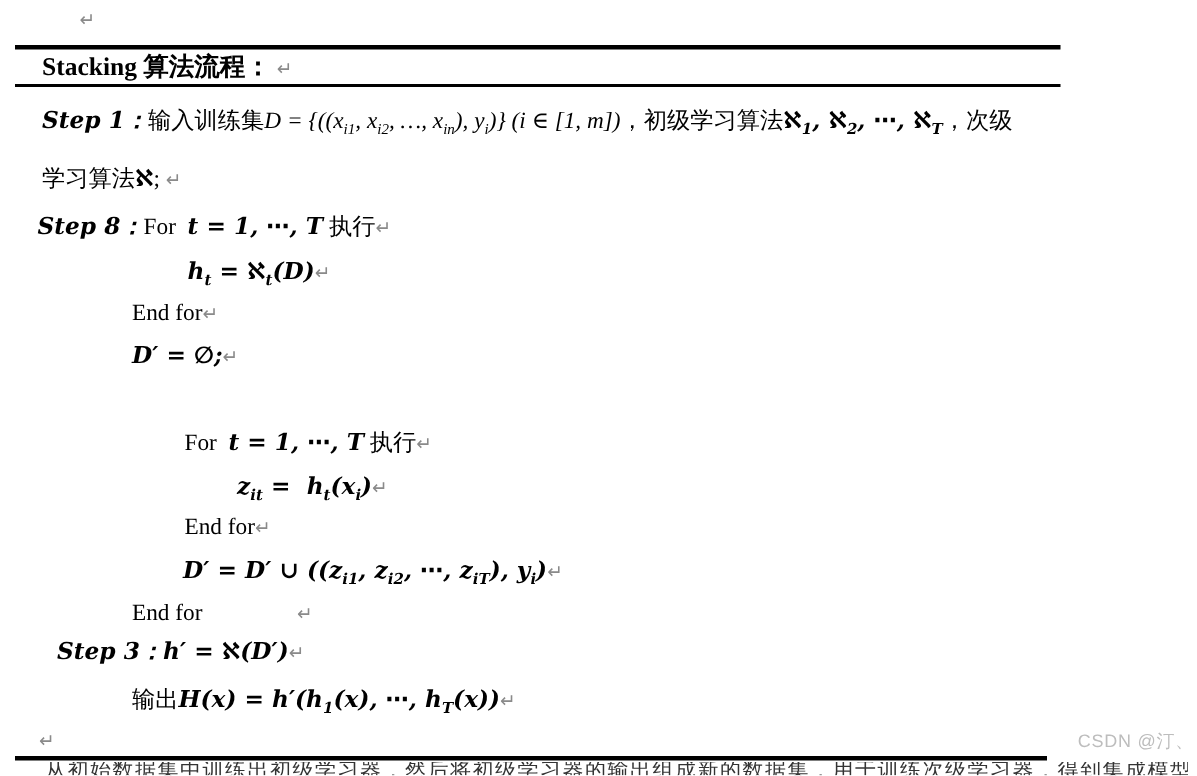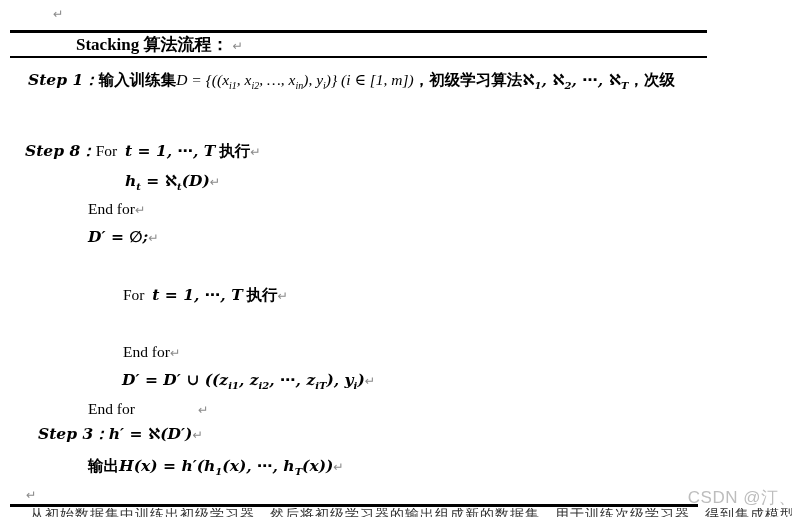--- a/index.html
+++ b/index.html
@@ -13,38 +13,38 @@
   }
   .rule{position:absolute;left:10px;width:697px;background:#000;}
   .rule-thick{height:3px;}
   .rule-thin{height:2px;}
   .line{
     position:absolute;
     white-space:pre;
     font-size:15.5px;
     line-height:20px;
   }
-  .title-line{font-size:17px;margin-left:48px;}
+  .title-line{font-size:17px;}
   
   .b{font-weight:bold;}
   .i{font-style:italic;font-family:"Liberation Serif","DejaVu Serif","DejaVu Sans",serif;}
   .bi{font-weight:bold;font-style:italic;font-family:"DejaVu Serif","Liberation Serif","DejaVu Sans",serif;}
   .rm{font-style:normal;font-weight:normal;}
-  .cn{font-style:normal;font-weight:bold;}
+  .cn{font-style:normal;font-weight:normal;}
   .title-line .b{font-weight:bold;}
   .mk{
     color:#8a8a8a;font-style:normal;font-weight:normal;
     font-family:"DejaVu Sans","Liberation Sans",sans-serif;
     font-size:12.5px;
   }
   sub{font-size:10px;line-height:0;}
   .watermark{
     position:absolute;top:486px;right:2px;
     font-family:"Liberation Sans","DejaVu Sans",sans-serif;
-    font-size:17px;color:#bdbdbd;letter-spacing:.5px;
+    font-size:12px;color:#bdbdbd;letter-spacing:.5px;
   }
   .caption-clip{
     position:absolute;top:508px;left:30px;width:762px;height:9px;
     overflow:hidden;
   }
   .caption-clip span{
     display:block;position:relative;top:-1px;
     font-size:14px;line-height:15px;color:#333;
     white-space:nowrap;letter-spacing:1px;
   }
@@ -56,26 +56,28 @@
 
   <div class="line" style="left:53px;top:3px;"><span class="mk">↵</span></div>
 
   <div class="rule rule-thick" style="top:30px;"></div>
 
   <div class="line title-line" style="left:28px;top:35px;"><span class="b">Stacking 算法流程：</span><span class="mk"> ↵</span></div>
 
   <div class="rule rule-thin" style="top:56px;"></div>
 
   <div class="line" style="left:28px;top:70px;"><span class="bi">Step 1：</span><span class="cn">输入训练集</span><span class="i">D</span><span class="i"> = {((</span><span class="i">x</span><sub class="i">i1</sub><span class="i">, </span><span class="i">x</span><sub class="i">i2</sub><span class="i">, …, </span><span class="i">x</span><sub class="i">in</sub><span class="i">), </span><span class="i">y</span><sub class="i">i</sub><span class="i">)} (</span><span class="i">i</span><span class="i"> ∈ [1, </span><span class="i">m</span><span class="i">])</span><span class="cn">，</span><span class="cn">初级学习算法</span><span class="bi">ℵ</span><sub class="bi">1</sub><span class="bi">, </span><span class="bi">ℵ</span><sub class="bi">2</sub><span class="bi">, ⋯, </span><span class="bi">ℵ</span><sub class="bi">T</sub><span class="cn">，</span><span class="cn">次级</span></div>
+  <div class="line" style="left:28px;top:109px;"><span class="cn">学习算法</span><span class="bi">ℵ</span><span class="rm">; </span><span class="mk">↵</span></div>
 
   <div class="line" style="left:25px;top:141px;"><span class="bi">Step 8：</span><span class="rm">For  </span><span class="bi">t</span><span class="bi"> = 1, ⋯, </span><span class="bi">T</span><span class="rm"> </span><span class="cn">执行</span><span class="mk">↵</span></div>
   <div class="line" style="left:125px;top:171px;"><span class="bi">h</span><sub class="bi">t</sub><span class="bi"> = </span><span class="bi">ℵ</span><sub class="bi">t</sub><span class="bi">(</span><span class="bi">D</span><span class="bi">)</span><span class="mk">↵</span></div>
   <div class="line" style="left:88px;top:199px;"><span class="rm">End for</span><span class="mk">↵</span></div>
   <div class="line" style="left:88px;top:227px;"><span class="bi">D</span><span class="bi">′</span><span class="bi"> = ∅;</span><span class="mk">↵</span></div>
   <div class="line" style="left:123px;top:285px;text-align:center;"><span class="rm">For  </span><span class="bi">t</span><span class="bi"> = 1, ⋯, </span><span class="bi">T</span><span class="rm"> </span><span class="cn">执行</span><span class="mk">↵</span></div>
+  <div class="line" style="left:158px;top:314px;"><span class="bi">z</span><sub class="bi">it</sub><span class="bi"> =  </span><span class="bi">h</span><sub class="bi">t</sub><span class="bi">(</span><span class="bi">x</span><sub class="bi">i</sub><span class="bi">)</span><span class="mk">↵</span></div>
   <div class="line" style="left:123px;top:342px;"><span class="rm">End for</span><span class="mk">↵</span></div>
   <div class="line" style="left:122px;top:370px;"><span class="bi">D</span><span class="bi">′</span><span class="bi"> = </span><span class="bi">D</span><span class="bi">′</span><span class="bi"> ∪ ((</span><span class="bi">z</span><sub class="bi">i1</sub><span class="bi">, </span><span class="bi">z</span><sub class="bi">i2</sub><span class="bi">, ⋯, </span><span class="bi">z</span><sub class="bi">iT</sub><span class="bi">), </span><span class="bi">y</span><sub class="bi">i</sub><span class="bi">)</span><span class="mk">↵</span></div>
   <div class="line" style="left:88px;top:399px;"><span class="rm">End for</span></div>
   <div class="line" style="left:198px;top:399px;"><span class="mk">↵</span></div>
   <div class="line" style="left:38px;top:424px;"><span class="bi">Step 3：</span><span class="bi">h</span><span class="bi">′ = </span><span class="bi">ℵ</span><span class="bi">(</span><span class="bi">D</span><span class="bi">′)</span><span class="mk">↵</span></div>
   <div class="line" style="left:88px;top:456px;"><span class="cn">输出</span><span class="bi">H</span><span class="bi">(</span><span class="bi">x</span><span class="bi">) = </span><span class="bi">h</span><span class="bi">′(</span><span class="bi">h</span><sub class="bi">1</sub><span class="bi">(</span><span class="bi">x</span><span class="bi">), ⋯, </span><span class="bi">h</span><sub class="bi">T</sub><span class="bi">(</span><span class="bi">x</span><span class="bi">))</span><span class="mk">↵</span></div>
 
   <div class="line" style="left:26px;top:484px;"><span class="mk">↵</span></div>
 
   <div class="rule rule-thick" style="top:504px;width:688px;"></div>

